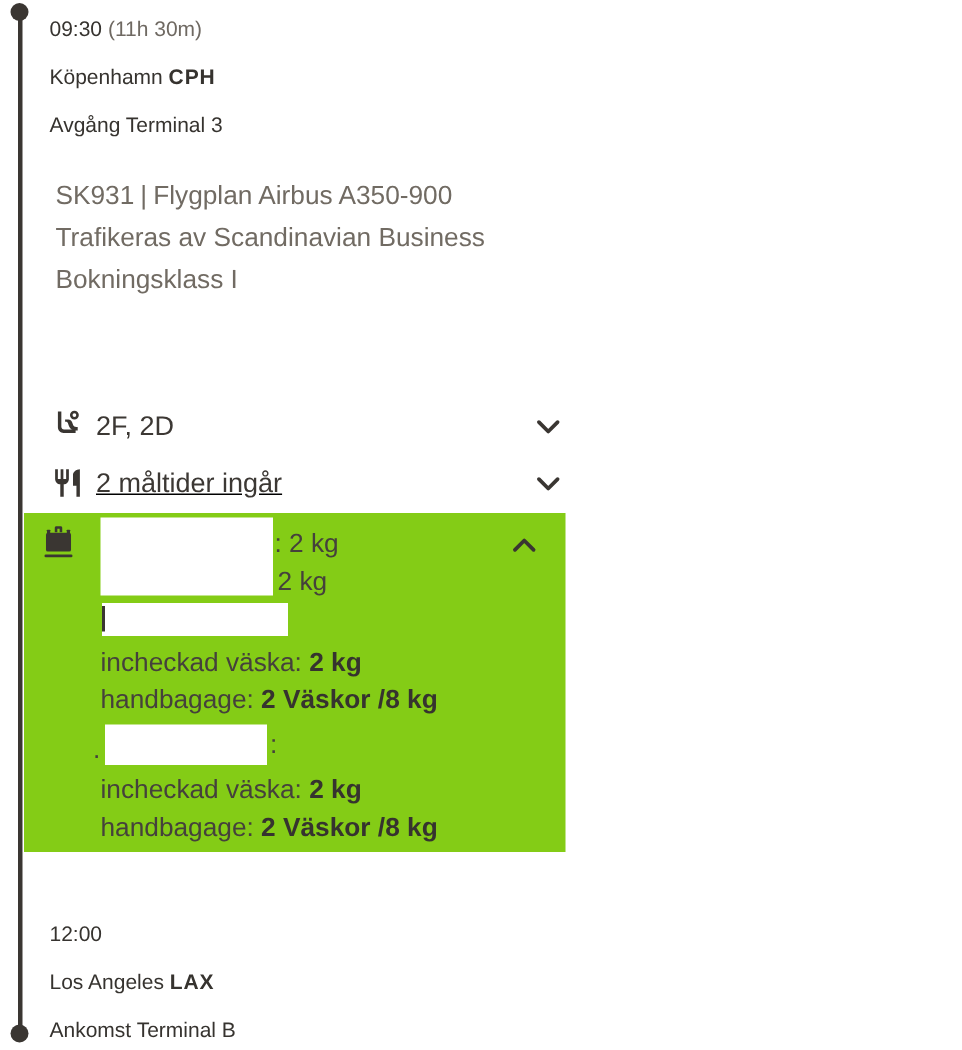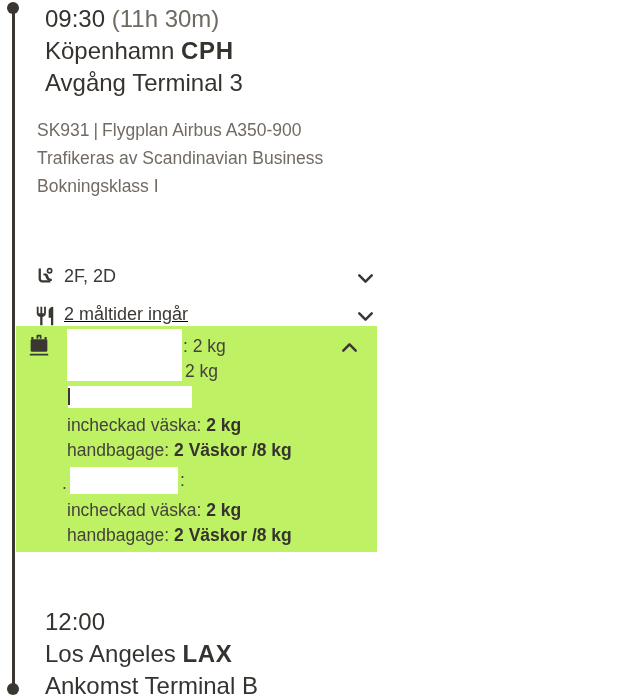--- a/index.html
+++ b/index.html
@@ -8,38 +8,38 @@
        -webkit-font-smoothing:antialiased;}
   .abs{position:absolute;}
 
   
   .tl-line{left:12px;top:8px;width:3px;height:681px;background:#3a3632;}
   .tl-dot{width:12px;height:12px;border-radius:50%;background:#3a3632;left:7px;}
   .tl-dot.top{top:2px;}
   .tl-dot.bottom{top:683px;}
 
   
-  .big{font-size:24px;line-height:32px;color:#36332f;white-space:nowrap;margin-left:12px;}
+  .big{font-size:14px;line-height:32px;color:#36332f;white-space:nowrap;}
   .muted{color:#6f6962;}
   .dep-block{left:33px;top:3px;}
   .arr-block{left:33px;top:606px;}
   .code{font-weight:bold;letter-spacing:.6px;}
   .info-block{left:37px;top:116px;font-size:17.5px;line-height:28px;color:#716b63;white-space:nowrap;}
   .sep{margin:0 4px;}
 
   
-  .row{left:33px;width:344px;height:36px;display:flex;}
+  .row{left:33px;width:344px;height:36px;display:flex;align-items:center;}
   .row.seats{top:266px;}
   .row.meals{top:304px;text-decoration:underline;}
   .row .ricon{width:24px;height:24px;flex:0 0 24px;display:flex;align-items:center;justify-content:center;}
   .row .rlabel{font-size:18px;color:#3c3834;margin-left:7px;flex:1;}
   .chev{width:24px;height:24px;display:flex;align-items:center;justify-content:center;}
 
   
-  .panel{left:16px;top:326px;width:361px;height:226px;background:#bef264;}
+  .panel{left:16px;top:342px;width:361px;height:226px;background:#84cc16;}
   .panel .bag-icon{left:10px;top:6px;}
   .panel .chev{left:321px;top:9px;position:absolute;}
   .ptext{font-size:17.5px;color:#45413c;white-space:nowrap;line-height:22px;}
   .ptext b{color:#36332f;}
   .redact{background:#ffffff;}
   .box1{left:51px;top:3px;width:115px;height:52px;}
   .box2{left:52px;top:60px;width:124px;height:22px;}
   .box3{left:54px;top:141px;width:108px;height:27px;}
   .bar{left:52px;top:62px;width:2px;height:17px;background:#3a3632;}
   .l1{left:167px;top:9px;}

